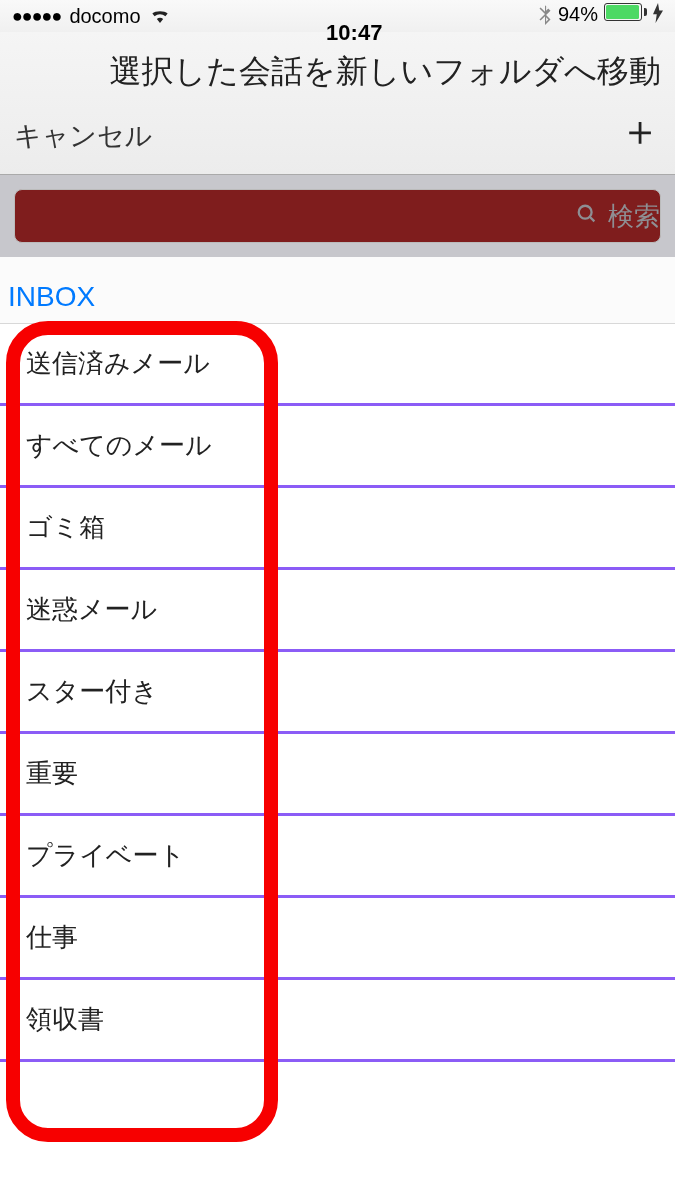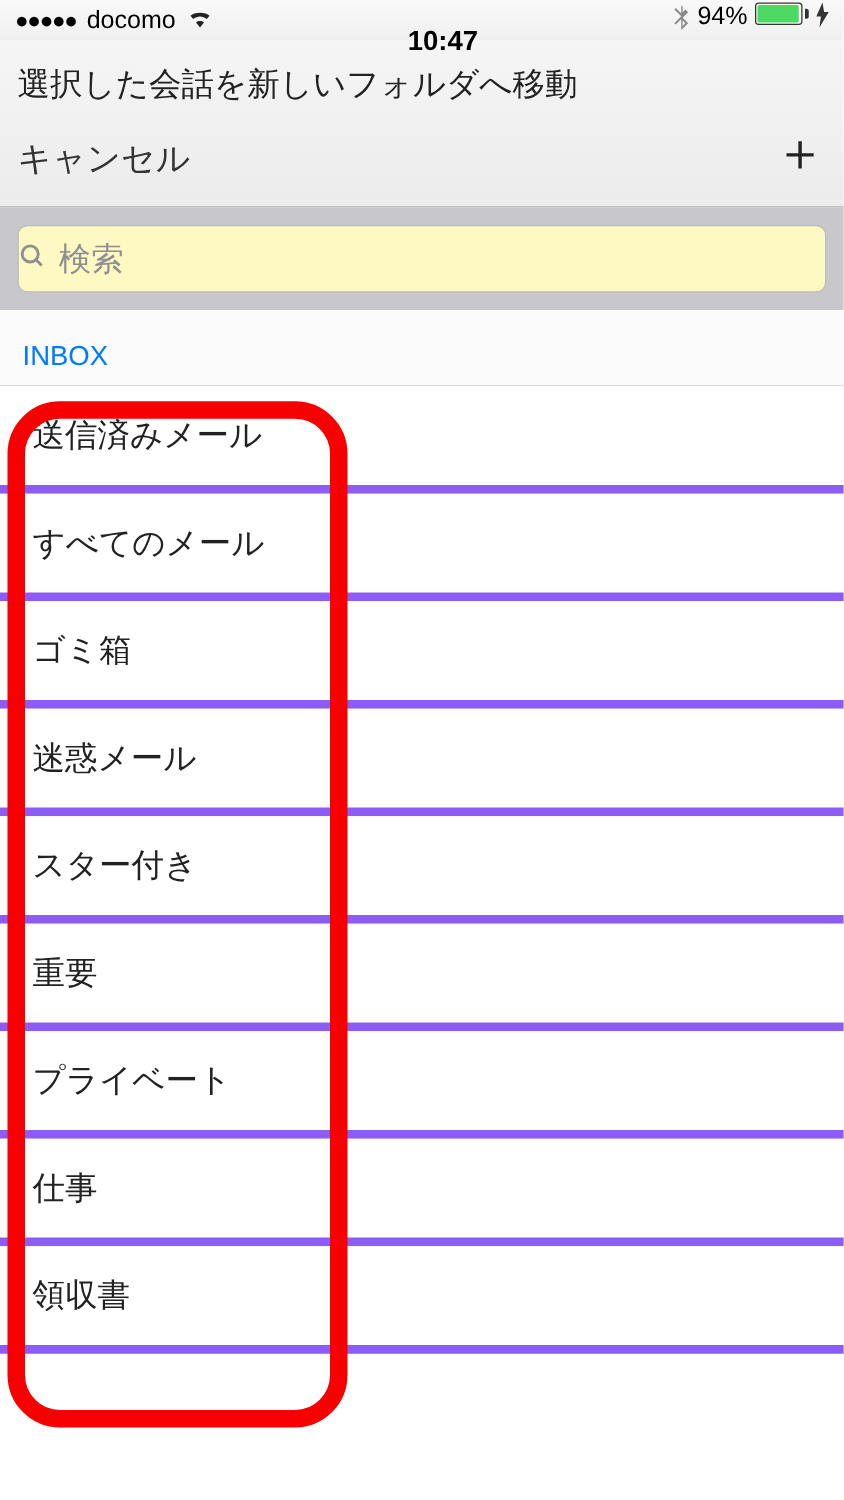--- a/index.html
+++ b/index.html
@@ -39,22 +39,22 @@
     .battery-tip {
       width: 3px; height: 8px; background: #333; border-radius: 0 2px 2px 0;
     }
 
     .header {
       padding: 18px 14px 20px;
       background: linear-gradient(#f5f5f5, #ececec);
       border-bottom: 1px solid #aaa;
     }
     .header-title {
-      text-align: left;
-      font-size: 26px;
+      text-align: right;
+      font-size: 32px;
       font-weight: 400;
       color: #222;
       margin-bottom: 24px;
     }
     .header-row {
       display: flex;
       justify-content: space-between;
       font-size: 26px;
     }
     .cancel-btn { color: #333; font-size: 27px; }
@@ -68,45 +68,45 @@
       border-radius: 6px;
       margin-right: -4px;
     }
     .plus-btn { font-size: 42px; font-weight: 200; color: #222; line-height: 0.6; }
 
     .search-wrap {
       background: #c7c7cc;
       padding: 14px;
     }
     .search-field {
-      background: #fef9c3;
+      background: #7f1d1d;
       border: 1px solid #bbb;
       border-radius: 8px;
       height: 54px;
       display: flex;
       align-items: center;
-      justify-content: flex-start;
+      justify-content: flex-end;
       gap: 10px;
       font-size: 26px;
       color: #8e8e93;
     }
     .search-icon svg { width: 22px; height: 22px; }
 
     .list {}
     .list-header {
-      padding: 24px 18px 10px;
-      font-size: 22px;
+      padding: 24px 8px 10px;
+      font-size: 28px;
       color: #007aff;
       font-weight: 400;
       border-bottom: 1px solid #d8d8d8;
       background: #fbfbfb;
     }
     .list-item {
       padding: 22px 26px;
-      border-bottom: 7px solid #8b5cf6;
+      border-bottom: 3px solid #8b5cf6;
       font-size: 26px;
       color: #222;
       background: #fff;
     }
 
     .annotation {
       position: absolute;
       left: 6px;
       top: 321px;
       width: 272px;

